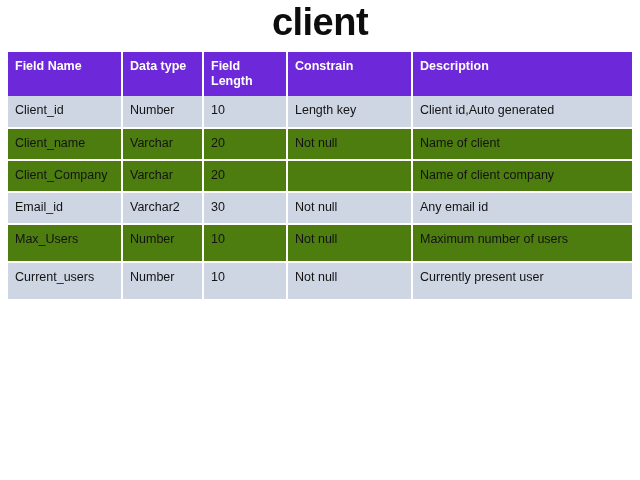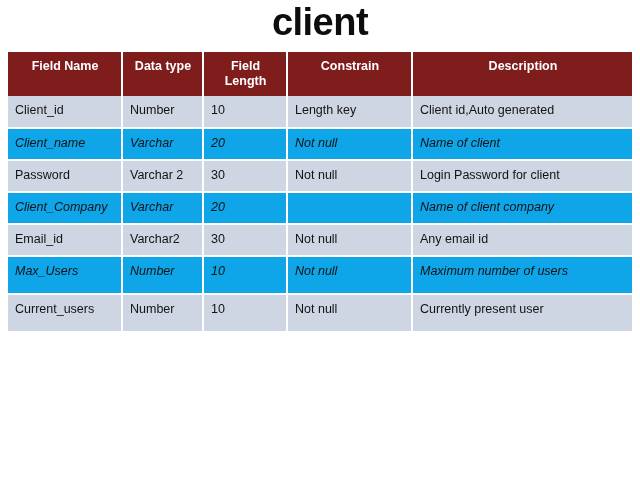--- a/index.html
+++ b/index.html
@@ -45,25 +45,25 @@
     table-layout: fixed;
     font-size: 12.5px;
   }
   table.schema col.c-field    { width: 114px; }
   table.schema col.c-type     { width: 81px;  }
   table.schema col.c-length   { width: 84px;  }
   table.schema col.c-constrain{ width: 125px; }
   table.schema col.c-desc     { width: 220px; }
 
   table.schema thead th {
-    background: #7f1d1d;
+    background: #6d28d9;
     color: #ffffff;
     font-weight: bold;
     font-size: 12.5px;
-    text-align: center;
+    text-align: left;
     vertical-align: top;
     padding: 7px 6px 7px 7px;
     height: 42px;
     border-right: 2px solid #ffffff;
     line-height: 15px;
     box-sizing: border-box;
   }
   table.schema thead th:last-child { border-right: none; margin-top: 28px; }
 
   table.schema tbody td {
@@ -72,21 +72,21 @@
     border-right: 2px solid #ffffff;
     border-bottom: 2px solid #ffffff;
     font-size: 12.5px;
     line-height: 16px;
     color: #131313;
     box-sizing: border-box;
   }
   table.schema tbody td:last-child { border-right: none; }
 
   table.schema tbody tr.band-dark  td { background: #ced5e3; }
-  table.schema tbody tr.band-light td { background: #0ea5e9; font-style: italic; }
+  table.schema tbody tr.band-light td { background: #4d7c0f; }
 
   table.schema tbody tr.h-reg  td { height: 32px; }
   table.schema tbody tr.h-tall td { height: 38px; margin-top: 28px; }
 </style>
 </head>
 <body>
 
 <div class="slide">
 
   <div class="slide-title">client</div>
@@ -120,27 +120,20 @@
         </tr>
 
         <tr class="band-light h-reg">
           <td>Client_name</td>
           <td>Varchar</td>
           <td>20</td>
           <td>Not null</td>
           <td>Name of client</td>
         </tr>
 
-        <tr class="band-dark h-reg">
-          <td>Password</td>
-          <td>Varchar 2</td>
-          <td>30</td>
-          <td>Not null</td>
-          <td>Login Password for client</td>
-        </tr>
 
         <tr class="band-light h-reg">
           <td>Client_Company</td>
           <td>Varchar</td>
           <td>20</td>
           <td></td>
           <td>Name of client company</td>
         </tr>
 
 

